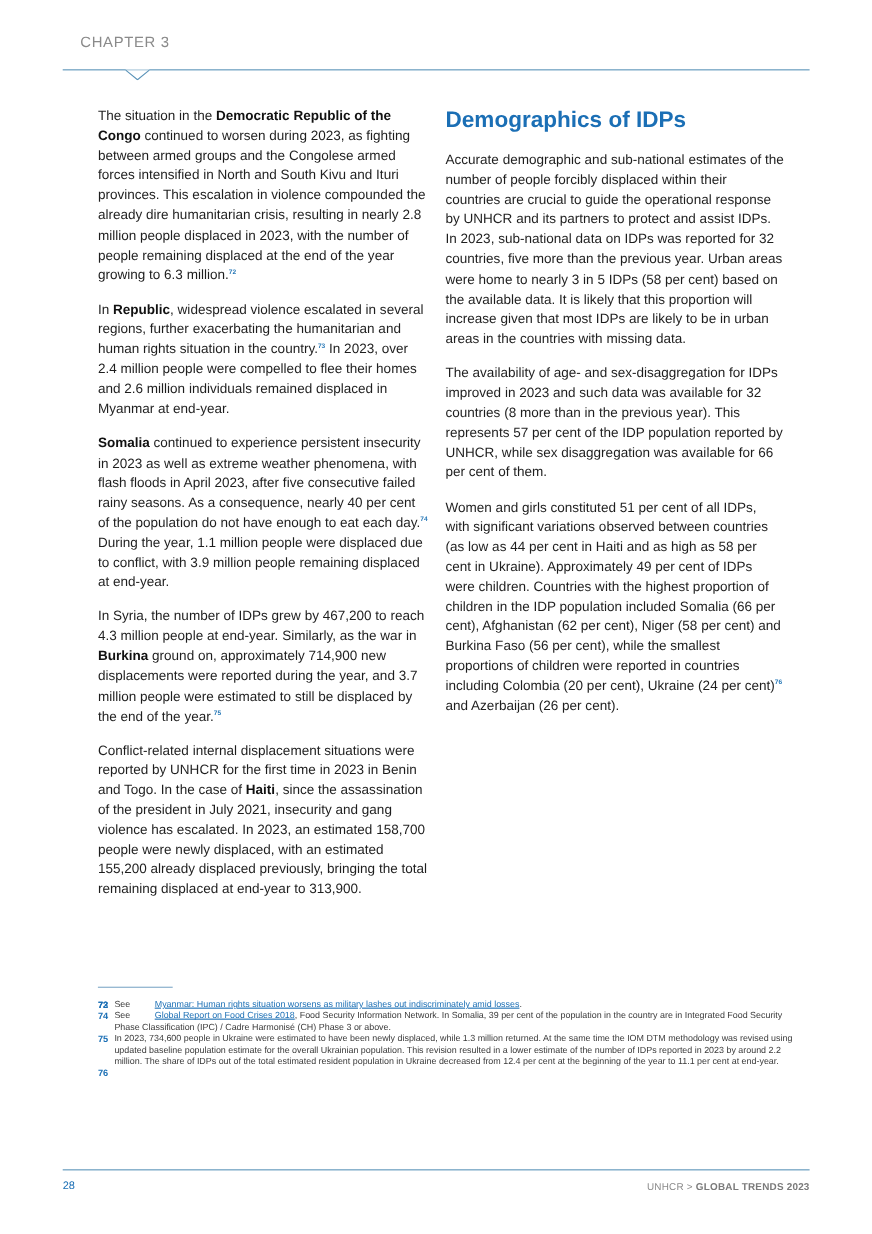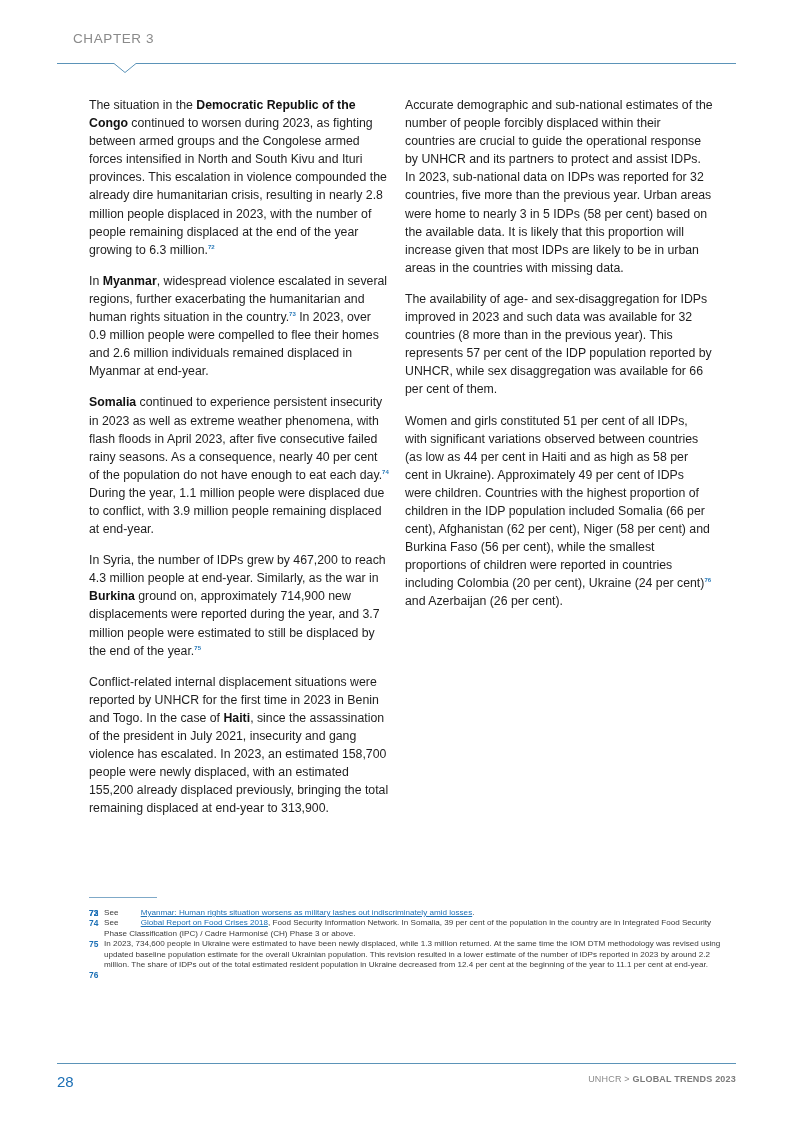--- a/index.html
+++ b/index.html
@@ -15,53 +15,54 @@
   .col p { margin: 0 0 13px 0; }
   .col b { font-weight: bold; color: #111; }
   sup.fn { color: #2a7ab8; font-size: 6px; font-weight: bold; vertical-align: 5px; line-height: 0; }
   h2.section { margin: 0 0 14px 0; font-size: 20.5px; line-height: 26px; color: #1b6fb5; font-weight: bold; }
   .fn-rule { position: absolute; left: 89px; top: 897px; width: 68px; height: 1px; background: #7fa9c8; }
   .footnotes { position: absolute; left: 89px; top: 908px; width: 640px; font-size: 8.1px; line-height: 10.4px; color: #3a3a3a; }
   .footnote { position: relative; padding-left: 15px; }
   .footnote .num { position: absolute; left: 0; top: 0; color: #1b6fb5; font-weight: bold; font-size: 8.4px; }
   .footnote a { color: #1b6fb5; text-decoration: underline; padding-left: 20px; }
   .footer-rule { position: absolute; left: 57px; top: 1063px; width: 679px; height: 1px; background: #5b93b8; }
-  .page-num { position: absolute; left: 57px; top: 1073px; font-size: 15px; color: #1b6fb5; }
+  .page-num { position: absolute; left: 57px; top: 1073px; font-size: 10px; color: #1b6fb5; }
   .running { position: absolute; right: 57px; top: 1074px; font-size: 9px; color: #8a8a8a; letter-spacing: 0.2px; text-align: right; }
   .running b { color: #7a7a7a; font-weight: bold; }
 </style>
 </head>
 <body>
 
 <div class="chapter">CHAPTER 3</div>
 <div class="header-rule"></div>
 <svg class="header-notch" viewBox="0 0 22 10">
   <rect x="0" y="0" width="22" height="1" fill="#ffffff"></rect>
   <polyline points="0,0.5 11,9.5 22,0.5" fill="none" stroke="#5b93b8" stroke-width="1"></polyline>
 </svg>
 
 <div class="col col-left">
   <p>
     <span>The situation in the </span><b>Democratic Republic of the Congo</b><span> continued to worsen during 2023, as fighting between armed groups and the Congolese armed forces intensified in North and South Kivu and Ituri provinces. This escalation in violence compounded the already dire humanitarian crisis, resulting in nearly 2.8 million people displaced in 2023, with the number of people remaining displaced at the end of the year growing to 6.3 million.</span><sup class="fn">72</sup>
   </p>
   <p>
-    <span>In </span><b>Myanmar</b><span>, widespread violence escalated in several regions, further exacerbating the humanitarian and human rights situation in the country.</span><sup class="fn">73</sup><span> In 2023, over 0.9 million people were compelled to flee their homes and 2.6 million individuals remained displaced in Myanmar at end-year.</span>
+    <span>In </span><b>Republic</b><span>, widespread violence escalated in several regions, further exacerbating the humanitarian and human rights situation in the country.</span><sup class="fn">73</sup><span> In 2023, over 2.4 million people were compelled to flee their homes and 2.6 million individuals remained displaced in Myanmar at end-year.</span>
   </p>
   <p>
     <b>Somalia</b><span> continued to experience persistent insecurity in 2023 as well as extreme weather phenomena, with flash floods in April 2023, after five consecutive failed rainy seasons. As a consequence, nearly 40 per cent of the population do not have enough to eat each day.</span><sup class="fn">74</sup><span> During the year, 1.1 million people were displaced due to conflict, with 3.9 million people remaining displaced at end-year.</span>
   </p>
   <p>
     <span>In Syria, the number of IDPs grew by 467,200 to reach 4.3 million people at end-year. Similarly, as the war in </span><b>Burkina</b><span> ground on, approximately 714,900 new displacements were reported during the year, and 3.7 million people were estimated to still be displaced by the end of the year.</span><sup class="fn">75</sup>
   </p>
   <p>
     <span>Conflict-related internal displacement situations were reported by UNHCR for the first time in 2023 in Benin and Togo. In the case of </span><b>Haiti</b><span>, since the assassination of the president in July 2021, insecurity and gang violence has escalated. In 2023, an estimated 158,700 people were newly displaced, with an estimated 155,200 already displaced previously, bringing the total remaining displaced at end-year to 313,900.</span>
   </p>
 </div>
 
 <div class="col col-right">
+  <h2 class="section">Demographics of IDPs</h2>
   <p>Accurate demographic and sub-national estimates of the number of people forcibly displaced within their countries are crucial to guide the operational response by UNHCR and its partners to protect and assist IDPs. In 2023, sub-national data on IDPs was reported for 32 countries, five more than the previous year. Urban areas were home to nearly 3 in 5 IDPs (58 per cent) based on the available data. It is likely that this proportion will increase given that most IDPs are likely to be in urban areas in the countries with missing data.</p>
   <p>The availability of age- and sex-disaggregation for IDPs improved in 2023 and such data was available for 32 countries (8 more than in the previous year). This represents 57 per cent of the IDP population reported by UNHCR, while sex disaggregation was available for 66 per cent of them.</p>
   <p>
     <span>Women and girls constituted 51 per cent of all IDPs, with significant variations observed between countries (as low as 44 per cent in Haiti and as high as 58 per cent in Ukraine). Approximately 49 per cent of IDPs were children. Countries with the highest proportion of children in the IDP population included Somalia (66 per cent), Afghanistan (62 per cent), Niger (58 per cent) and Burkina Faso (56 per cent), while the smallest proportions of children were reported in countries including Colombia (20 per cent), Ukraine (24 per cent)</span><sup class="fn">76</sup><span> and Azerbaijan (26 per cent).</span>
   </p>
 </div>
 
 <div class="fn-rule"></div>
 <div class="footnotes">
   <div class="footnote">

